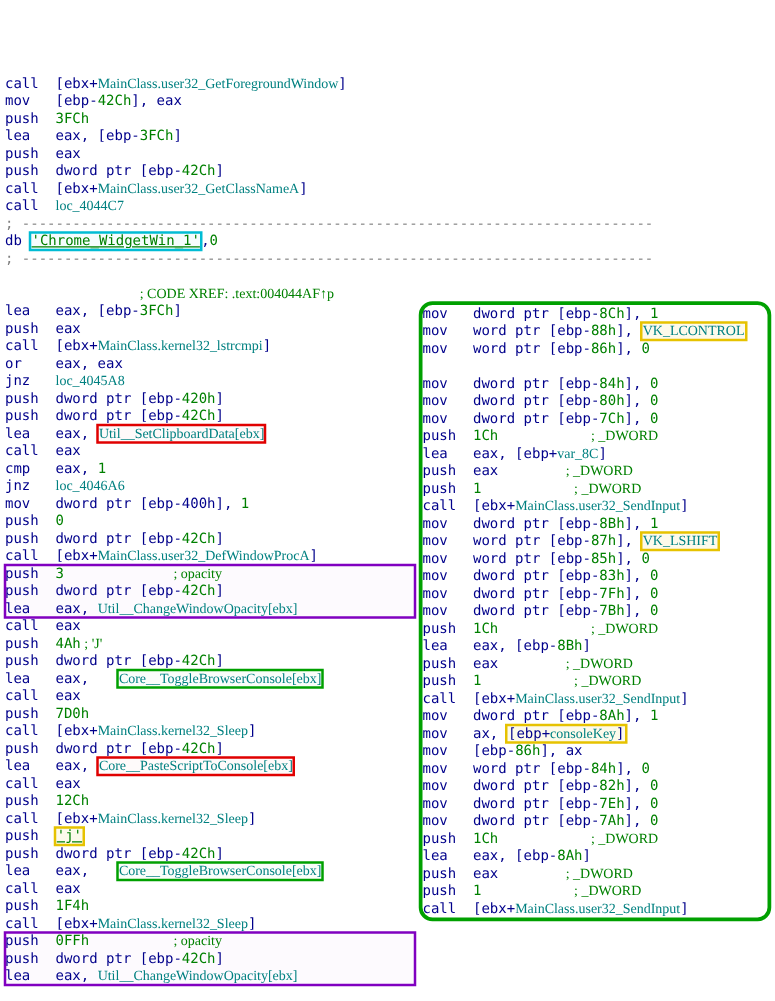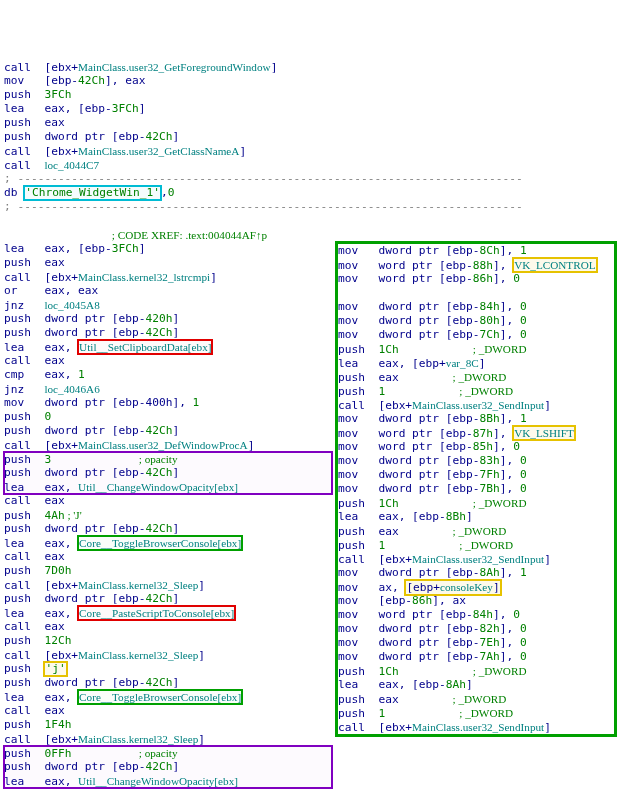--- a/index.html
+++ b/index.html
@@ -14,33 +14,33 @@
     width: 620px;
     box-sizing: border-box;
   }
   .ln { display: block; height: 14px; }
   .mn { color: #00008b; }       
   .txt { color: #00008b; }       
   .num { color: #008000; }       
   .nm  { color: #008080; font-family: Liberation Serif, serif; }       
   .cm  { color: #808080; }       
   .cmg { color: #008000; font-family: Liberation Serif, serif; }       
-  .str { color: #008000; }       
+  .str { color: #008000; text-decoration: underline; }       
   .box-cyan   { outline: 2px solid #00bcd4; outline-offset: -1px; background: rgba(0,188,212,0.04); }
-  .box-green  { outline: 2px solid #00a000; outline-offset: -1px; background: rgba(0,160,0,0.02); }
+  .box-green  { outline: 2px solid #00a000; outline-offset: -1px; background: rgba(0,160,0,0.02); margin-left: 16px; }
   .box-red    { outline: 2px solid #e00000; outline-offset: -1px; background: rgba(224,0,0,0.02); }
   .box-purple { outline: 2px solid #8000c0; outline-offset: -1px; background: rgba(128,0,192,0.02); }
   .box-yellow { outline: 2px solid #e6c200; outline-offset: -1px; background: rgba(230,194,0,0.08); }
   .ibox { display:inline-block; padding:0 1px; }
 
   .cols { display:flex; gap:4px; align-items:flex-start;}
   .colL { width: 328px; }
   .colR { width: 276px; }
 
-  .bigbox { outline: 3px solid #00a000; outline-offset: -2px; padding: 2px 2px; }
+  .bigbox { outline: 3px solid #00a000; outline-offset: -2px; padding: 2px 2px; border-radius: 10px; }
 </style>
 </head>
 <body>
 
 
 
 <div id="out"><span class="ln"><span class="mn">call  </span><span class="txt">[ebx+</span><span class="nm">MainClass.user32_GetForegroundWindow</span><span class="txt">]</span></span><span class="ln"><span class="mn">mov   </span><span class="txt">[ebp-</span><span class="num">42Ch</span><span class="txt">], eax</span></span><span class="ln"><span class="mn">push  </span><span class="num">3FCh</span></span><span class="ln"><span class="mn">lea   </span><span class="txt">eax, [ebp-</span><span class="num">3FCh</span><span class="txt">]</span></span><span class="ln"><span class="mn">push  </span><span class="txt">eax</span></span><span class="ln"><span class="mn">push  </span><span class="txt">dword ptr [ebp-</span><span class="num">42Ch</span><span class="txt">]</span></span><span class="ln"><span class="mn">call  </span><span class="txt">[ebx+</span><span class="nm">MainClass.user32_GetClassNameA</span><span class="txt">]</span></span><span class="ln"><span class="mn">call  </span><span class="nm">loc_4044C7</span></span><span class="ln cm">; ---------------------------------------------------------------------------</span><span class="ln"><span class="mn">db </span><span class="ibox box-cyan"><span class="str">'Chrome_WidgetWin_1'</span></span><span class="txt">,</span><span class="num">0</span></span><span class="ln cm">; ---------------------------------------------------------------------------</span><span class="ln"></span><span class="ln"><span class="txt">                </span><span class="cmg">; CODE XREF: .text:004044AF↑p</span></span><div class="cols"><div class="colL"><span class="ln"><span class="mn">lea   </span><span class="txt">eax, [ebp-</span><span class="num">3FCh</span><span class="txt">]</span></span><span class="ln"><span class="mn">push  </span><span class="txt">eax</span></span><span class="ln"><span class="mn">call  </span><span class="txt">[ebx+</span><span class="nm">MainClass.kernel32_lstrcmpi</span><span class="txt">]</span></span><span class="ln"><span class="mn">or    </span><span class="txt">eax, eax</span></span><span class="ln"><span class="mn">jnz   </span><span class="nm">loc_4045A8</span></span><span class="ln"><span class="mn">push  </span><span class="txt">dword ptr [ebp-</span><span class="num">420h</span><span class="txt">]</span></span><span class="ln"><span class="mn">push  </span><span class="txt">dword ptr [ebp-</span><span class="num">42Ch</span><span class="txt">]</span></span><span class="ln"><span class="mn">lea   </span><span class="txt">eax, </span><span class="ibox box-red nm">Util__SetClipboardData[ebx]</span></span><span class="ln"><span class="mn">call  </span><span class="txt">eax</span></span><span class="ln"><span class="mn">cmp   </span><span class="txt">eax,</span><span class="num"> 1</span></span><span class="ln"><span class="mn">jnz   </span><span class="nm">loc_4046A6</span></span><span class="ln"><span class="mn">mov   </span><span class="txt">dword ptr [ebp-400h],</span><span class="num"> 1</span></span><span class="ln"><span class="mn">push  </span><span class="num">0</span></span><span class="ln"><span class="mn">push  </span><span class="txt">dword ptr [ebp-</span><span class="num">42Ch</span><span class="txt">]</span></span><span class="ln"><span class="mn">call  </span><span class="txt">[ebx+</span><span class="nm">MainClass.user32_DefWindowProcA</span><span class="txt">]</span></span><div class="box-purple"><span class="ln"><span class="mn">push  </span><span class="num">3</span><span class="txt">             </span><span class="cmg">; opacity</span></span><span class="ln"><span class="mn">push  </span><span class="txt">dword ptr [ebp-</span><span class="num">42Ch</span><span class="txt">]</span></span><span class="ln"><span class="mn">lea   </span><span class="txt">eax, </span><span class="nm">Util__ChangeWindowOpacity[ebx]</span></span></div><span class="ln"><span class="mn">call  </span><span class="txt">eax</span></span><span class="ln"><span class="mn">push  </span><span class="num">4Ah</span><span class="cmg"> ; 'J'</span></span><span class="ln"><span class="mn">push  </span><span class="txt">dword ptr [ebp-</span><span class="num">42Ch</span><span class="txt">]</span></span><span class="ln"><span class="mn">lea   </span><span class="txt">eax, </span><span class="ibox box-green nm">Core__ToggleBrowserConsole[ebx]</span></span><span class="ln"><span class="mn">call  </span><span class="txt">eax</span></span><span class="ln"><span class="mn">push  </span><span class="num">7D0h</span></span><span class="ln"><span class="mn">call  </span><span class="txt">[ebx+</span><span class="nm">MainClass.kernel32_Sleep</span><span class="txt">]</span></span><span class="ln"><span class="mn">push  </span><span class="txt">dword ptr [ebp-</span><span class="num">42Ch</span><span class="txt">]</span></span><span class="ln"><span class="mn">lea   </span><span class="txt">eax, </span><span class="ibox box-red nm">Core__PasteScriptToConsole[ebx]</span></span><span class="ln"><span class="mn">call  </span><span class="txt">eax</span></span><span class="ln"><span class="mn">push  </span><span class="num">12Ch</span></span><span class="ln"><span class="mn">call  </span><span class="txt">[ebx+</span><span class="nm">MainClass.kernel32_Sleep</span><span class="txt">]</span></span><span class="ln"><span class="mn">push  </span><span class="ibox box-yellow"><span class="str">'j'</span></span></span><span class="ln"><span class="mn">push  </span><span class="txt">dword ptr [ebp-</span><span class="num">42Ch</span><span class="txt">]</span></span><span class="ln"><span class="mn">lea   </span><span class="txt">eax, </span><span class="ibox box-green nm">Core__ToggleBrowserConsole[ebx]</span></span><span class="ln"><span class="mn">call  </span><span class="txt">eax</span></span><span class="ln"><span class="mn">push  </span><span class="num">1F4h</span></span><span class="ln"><span class="mn">call  </span><span class="txt">[ebx+</span><span class="nm">MainClass.kernel32_Sleep</span><span class="txt">]</span></span><div class="box-purple"><span class="ln"><span class="mn">push  </span><span class="num">0FFh</span><span class="txt">          </span><span class="cmg">; opacity</span></span><span class="ln"><span class="mn">push  </span><span class="txt">dword ptr [ebp-</span><span class="num">42Ch</span><span class="txt">]</span></span><span class="ln"><span class="mn">lea   </span><span class="txt">eax, </span><span class="nm">Util__ChangeWindowOpacity[ebx]</span></span></div></div><div class="colR bigbox"><span class="ln"><span class="mn">mov   </span><span class="txt">dword ptr [ebp-</span><span class="num">8Ch</span><span class="txt">], </span><span class="num">1</span></span><span class="ln"><span class="mn">mov   </span><span class="txt">word ptr [ebp-</span><span class="num">88h</span><span class="txt">], </span><span class="ibox box-yellow nm">VK_LCONTROL</span></span><span class="ln"><span class="mn">mov   </span><span class="txt">word ptr [ebp-</span><span class="num">86h</span><span class="txt">], </span><span class="num">0</span></span><span class="ln"></span><span class="ln"><span class="mn">mov   </span><span class="txt">dword ptr [ebp-</span><span class="num">84h</span><span class="txt">], </span><span class="num">0</span></span><span class="ln"><span class="mn">mov   </span><span class="txt">dword ptr [ebp-</span><span class="num">80h</span><span class="txt">], </span><span class="num">0</span></span><span class="ln"><span class="mn">mov   </span><span class="txt">dword ptr [ebp-</span><span class="num">7Ch</span><span class="txt">], </span><span class="num">0</span></span><span class="ln"><span class="mn">push  </span><span class="num">1Ch</span><span class="txt">           </span><span class="cmg">; _DWORD</span></span><span class="ln"><span class="mn">lea   </span><span class="txt">eax, [ebp+</span><span class="nm">var_8C</span><span class="txt">]</span></span><span class="ln"><span class="mn">push  </span><span class="txt">eax</span><span class="txt">        </span><span class="cmg">; _DWORD</span></span><span class="ln"><span class="mn">push  </span><span class="num">1</span><span class="txt">           </span><span class="cmg">; _DWORD</span></span><span class="ln"><span class="mn">call  </span><span class="txt">[ebx+</span><span class="nm">MainClass.user32_SendInput</span><span class="txt">]</span></span><span class="ln"><span class="mn">mov   </span><span class="txt">dword ptr [ebp-</span><span class="num">8Bh</span><span class="txt">], </span><span class="num">1</span></span><span class="ln"><span class="mn">mov   </span><span class="txt">word ptr [ebp-</span><span class="num">87h</span><span class="txt">], </span><span class="ibox box-yellow nm">VK_LSHIFT</span></span><span class="ln"><span class="mn">mov   </span><span class="txt">word ptr [ebp-</span><span class="num">85h</span><span class="txt">], </span><span class="num">0</span></span><span class="ln"><span class="mn">mov   </span><span class="txt">dword ptr [ebp-</span><span class="num">83h</span><span class="txt">], </span><span class="num">0</span></span><span class="ln"><span class="mn">mov   </span><span class="txt">dword ptr [ebp-</span><span class="num">7Fh</span><span class="txt">], </span><span class="num">0</span></span><span class="ln"><span class="mn">mov   </span><span class="txt">dword ptr [ebp-</span><span class="num">7Bh</span><span class="txt">], </span><span class="num">0</span></span><span class="ln"><span class="mn">push  </span><span class="num">1Ch</span><span class="txt">           </span><span class="cmg">; _DWORD</span></span><span class="ln"><span class="mn">lea   </span><span class="txt">eax, [ebp-</span><span class="num">8Bh</span><span class="txt">]</span></span><span class="ln"><span class="mn">push  </span><span class="txt">eax</span><span class="txt">        </span><span class="cmg">; _DWORD</span></span><span class="ln"><span class="mn">push  </span><span class="num">1</span><span class="txt">           </span><span class="cmg">; _DWORD</span></span><span class="ln"><span class="mn">call  </span><span class="txt">[ebx+</span><span class="nm">MainClass.user32_SendInput</span><span class="txt">]</span></span><span class="ln"><span class="mn">mov   </span><span class="txt">dword ptr [ebp-</span><span class="num">8Ah</span><span class="txt">], </span><span class="num">1</span></span><span class="ln"><span class="mn">mov   </span><span class="txt">ax, </span><span class="ibox box-yellow"><span class="txt">[ebp+</span><span class="nm">consoleKey</span><span class="txt">]</span></span></span><span class="ln"><span class="mn">mov   </span><span class="txt">[ebp-</span><span class="num">86h</span><span class="txt">], ax</span></span><span class="ln"><span class="mn">mov   </span><span class="txt">word ptr [ebp-</span><span class="num">84h</span><span class="txt">], </span><span class="num">0</span></span><span class="ln"><span class="mn">mov   </span><span class="txt">dword ptr [ebp-</span><span class="num">82h</span><span class="txt">], </span><span class="num">0</span></span><span class="ln"><span class="mn">mov   </span><span class="txt">dword ptr [ebp-</span><span class="num">7Eh</span><span class="txt">], </span><span class="num">0</span></span><span class="ln"><span class="mn">mov   </span><span class="txt">dword ptr [ebp-</span><span class="num">7Ah</span><span class="txt">], </span><span class="num">0</span></span><span class="ln"><span class="mn">push  </span><span class="num">1Ch</span><span class="txt">           </span><span class="cmg">; _DWORD</span></span><span class="ln"><span class="mn">lea   </span><span class="txt">eax, [ebp-</span><span class="num">8Ah</span><span class="txt">]</span></span><span class="ln"><span class="mn">push  </span><span class="txt">eax</span><span class="txt">        </span><span class="cmg">; _DWORD</span></span><span class="ln"><span class="mn">push  </span><span class="num">1</span><span class="txt">           </span><span class="cmg">; _DWORD</span></span><span class="ln"><span class="mn">call  </span><span class="txt">[ebx+</span><span class="nm">MainClass.user32_SendInput</span><span class="txt">]</span></span></div></div></div>
 
 
 

